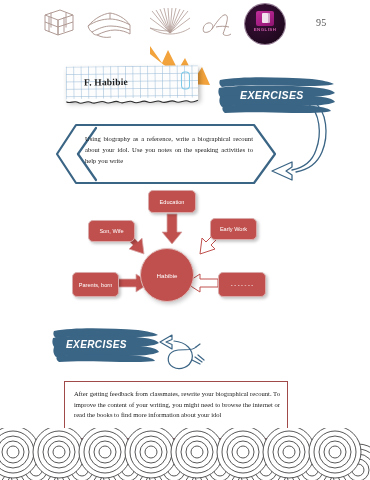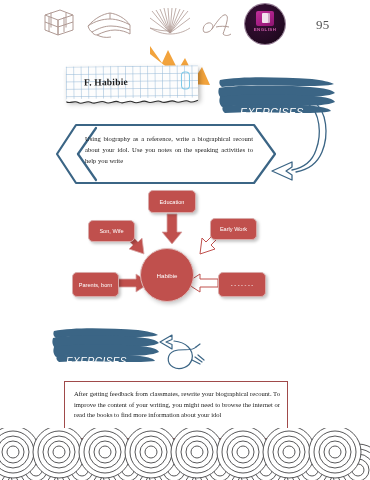--- a/index.html
+++ b/index.html
@@ -70,21 +70,21 @@
     font-size: 4.4px;
     letter-spacing: .45px;
     color: #d05fae;
     font-weight: bold;
   }
 
   .page-number {
     position: absolute;
     left: 316px; top: 17px;
     font-family: "Liberation Serif", serif;
-    font-size: 13px;
+    font-size: 10px;
     color: #555;
     letter-spacing: .2px;
   }
 
   
   .crown-ribbon {
     position: absolute;
     left: 148px; top: 40px;
     width: 80px; height: 48px;
     pointer-events: none;
@@ -126,24 +126,23 @@
     left: 0; bottom: -4px;
     width: 132px; height: 6px;
   }
 
   
   .brush-banner { position: absolute; }
   .brush-banner .banner-label {
     position: absolute;
     font-family: "Liberation Sans", sans-serif;
     font-style: italic;
-    font-weight: normal;
+    font-weight: bold;
     color: #ffffff;
     letter-spacing: .4px;
-    margin-top: 17px;
   }
   .banner-1 { left: 218px; top: 76px; width: 118px; height: 38px; }
   .banner-1 .banner-label { left: 22px; top: 13px; font-size: 10.5px; }
   .banner-2 { left: 52px; top: 327px; width: 108px; height: 36px; }
   .banner-2 .banner-label { left: 14px; top: 12px; font-size: 10px; }
 
   
   .connector { position: absolute; pointer-events: none; }
   .connector-1 { left: 196px; top: 100px; width: 170px; height: 98px; }
   .connector-2 { left: 152px; top: 330px; width: 80px; height: 46px; }

